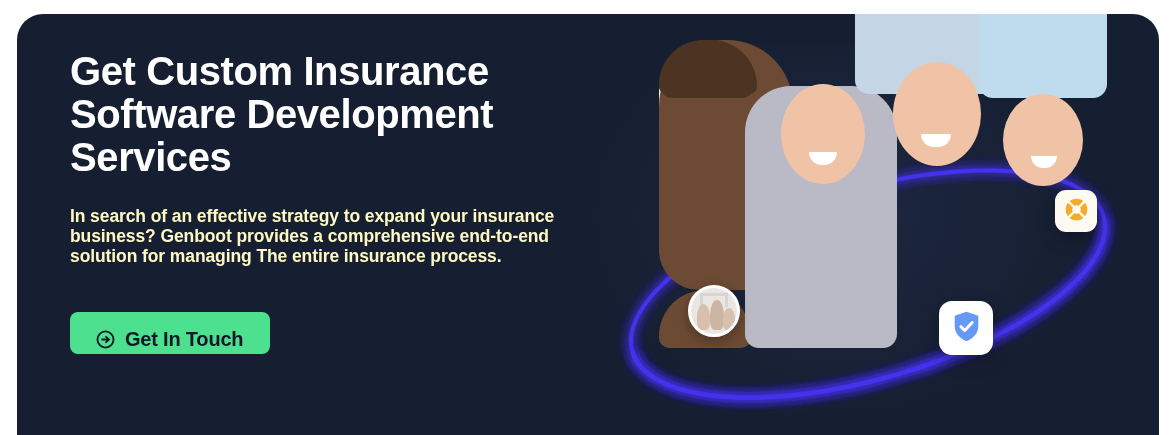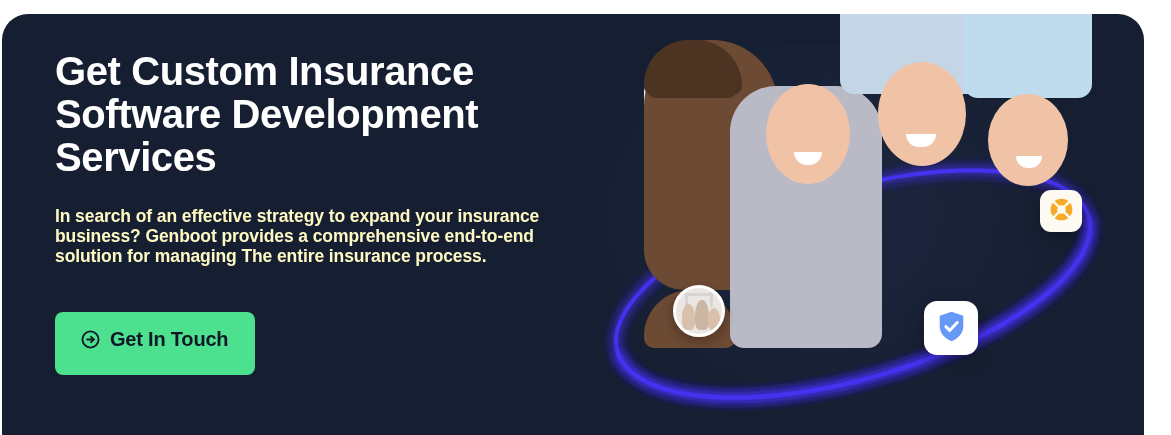--- a/index.html
+++ b/index.html
@@ -7,21 +7,21 @@
   html, body {
     width: 1171px;
     height: 435px;
     background: #ffffff;
     font-family: "Liberation Sans", sans-serif;
     overflow: hidden;
   }
 
   #hero-banner {
     position: absolute;
-    left: 2px;
+    left: 17px;
     top: 14px;
     width: 1142px;
     height: 421px;
     background: #161f31;
     border-radius: 26px 26px 0 0;
     overflow: hidden;
   }
 
   
   #hero-banner::after {
@@ -66,21 +66,21 @@
   .cta-wrap { margin-top: 46px; }
 
   .cta-button {
     display: inline-flex;
     align-items: center;
     gap: 9px;
     background: #4ce08f;
     color: #101828;
     border: none;
     border-radius: 8px;
-    padding: 16px 27px 24px 25px;
+    padding: 16px 27px 3px 25px;
     font-family: "Liberation Sans", sans-serif;
     font-size: 20px;
     font-weight: bold;
     letter-spacing: -0.2px;
     cursor: pointer;
   }
   .cta-button svg { display: block; flex: 0 0 auto; }
 
   
   .visual {

